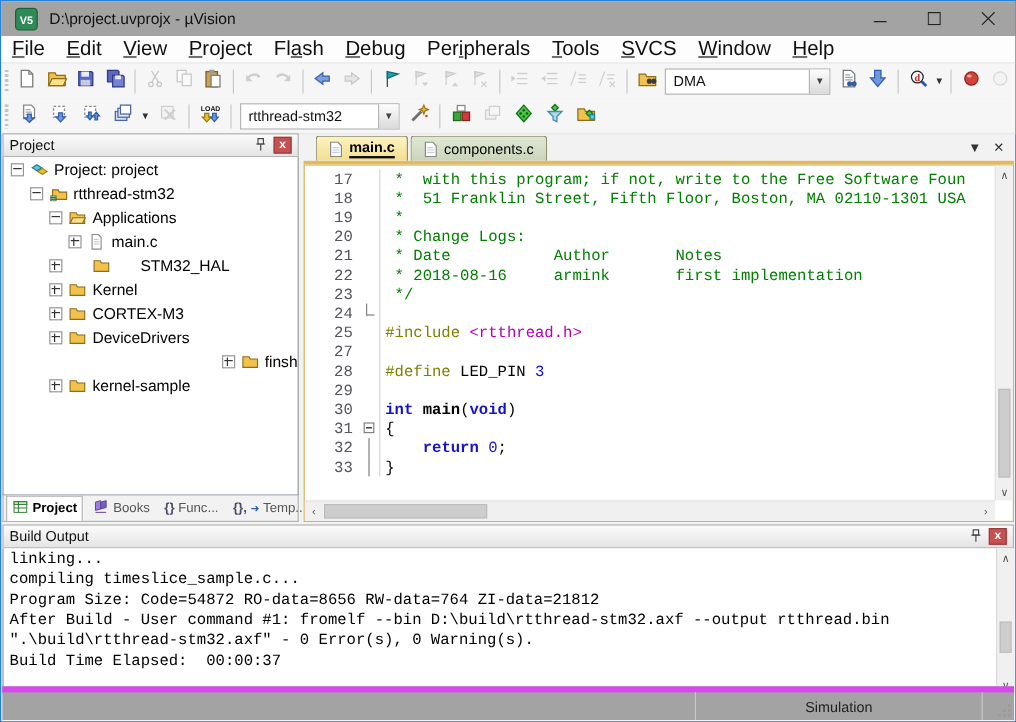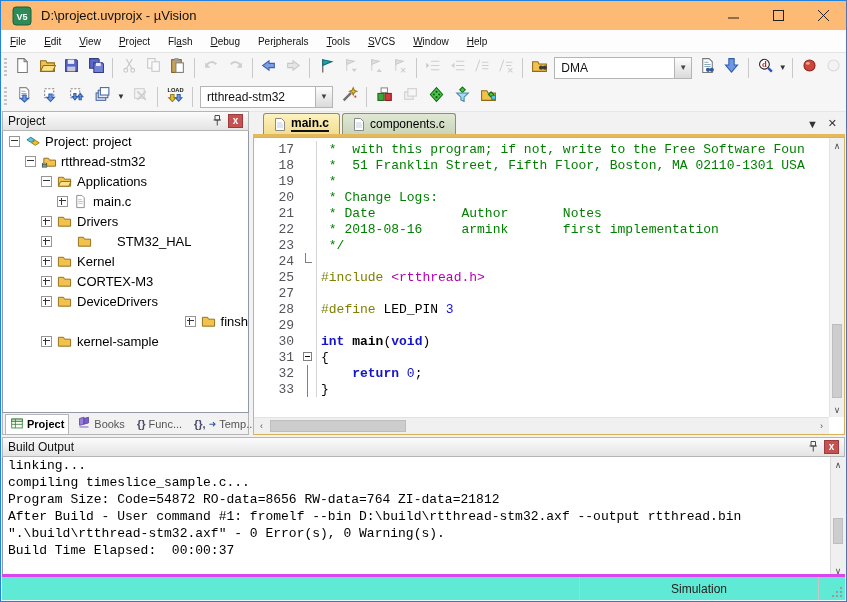--- a/index.html
+++ b/index.html
@@ -1,26 +1,26 @@
 <!DOCTYPE html>
 <html style="--c-com: #007f00; --c-pre: #7f7f00; --c-inc: #b400b4; --c-kw: #1414c8; --c-num: #1414c8;"><head>
 <meta charset="utf-8">
 <style>
   html,body{margin:0;padding:0;width:847px;height:602px;overflow:hidden;
     font-family:"Liberation Sans",sans-serif;-webkit-font-smoothing:antialiased;}
   .win{position:absolute;inset:0;border:1px solid #2283dd;background:#f2f2f2;box-sizing:border-box;}
   
-  .titlebar{position:absolute;left:0;top:0;right:0;height:29px;background:#fdba74;display:flex;align-items:center;}
+  .titlebar{position:absolute;left:0;top:0;right:0;height:29px;background:#a3a3a3;display:flex;align-items:center;}
   .app-icon{width:20px;height:20px;margin-left:11px;display:inline-flex;}
   .title-text{margin-left:9px;font-size:13px;color:#111;}
   .win-btns{margin-left:auto;display:flex;height:100%;}
   .wbtn{width:45px;height:100%;display:flex;align-items:center;justify-content:center;color:#222;}
   
   .menubar{position:absolute;left:0;top:29px;right:0;height:22px;background:#fdfdfd;display:flex;align-items:center;
-    font-size:10px;border-bottom:1px solid #e3e3e3;}
+    font-size:17px;border-bottom:1px solid #e3e3e3;}
   .menu-item{padding:2px 9px;color:#111;}
   .menu-item u{text-decoration:underline;}
   
   .toolbar{position:absolute;left:0;right:0;display:flex;align-items:center;background:#f6f6f6;}
   .tb1{top:52px;height:29px;}
   .tb2{top:81px;height:29px;border-bottom:1px solid #e6e6e6;}
   .tb-btn{width:24px;height:24px;display:flex;align-items:center;justify-content:center;margin:0 1px;border-radius:2px;}
   .tb-btn svg{width:17px;height:17px;}
   .dim{filter:grayscale(1);opacity:.5;}
   .sep{width:1px;height:20px;background:#c9c9c9;margin:0 4px;}
@@ -93,21 +93,21 @@
   .h-rt{right:0;top:0;bottom:0;width:15px;}
   .vthumb{position:absolute;left:2px;right:2px;background:#cdcdcd;border:1px solid #bdbdbd;}
   .hthumb{position:absolute;top:2px;bottom:2px;background:#cdcdcd;border:1px solid #bdbdbd;}
   
   .build-panel{position:absolute;left:1px;right:1px;top:436px;height:141px;}
   .bo-content{position:absolute;left:0;right:0;top:20px;bottom:0;background:#fff;border:1px solid #9099a5;border-top:none;
     overflow:hidden;font-family:"Liberation Mono","DejaVu Sans Mono",monospace;font-size:13px;box-sizing:border-box;}
   .bo-line{height:17px;white-space:pre;padding-left:5px;color:#000;display:flex;align-items:center;}
   .bo-scroll{position:absolute;top:20px;right:0;width:15px;bottom:0;background:#f0f0f0;border-left:1px solid #d9d9d9;box-sizing:border-box;}
   
-  .statusbar{position:absolute;left:1px;right:1px;bottom:1px;height:23px;background:#5eead4;border-top:3px solid #d946ef;
+  .statusbar{position:absolute;left:1px;right:1px;bottom:1px;height:23px;background:#a3a3a3;border-top:5px solid #d946ef;
     display:flex;align-items:stretch;font-size:12px;color:#222;}
   .sb-spacer{flex:1;}
   .sb-seg{border-left:1px solid #c6c6c6;display:flex;align-items:center;justify-content:center;}
   .sb-sim{width:238px;}
   .sb-gripseg{width:26px;border-left:1px solid #c6c6c6;position:relative;}
   .sb-grip{position:absolute;right:2px;bottom:2px;width:12px;height:12px;}
 </style>
 </head>
 <body>
 
@@ -460,27 +460,20 @@
             </svg></span>
           <span class="tree-label">Applications</span>
         </div>
         <div class="tree-row" style="padding-left: 54px;">
           <span class="exp plus"></span>
           <span class="tree-ico"><svg viewBox="0 0 16 16">
               <path d="M4 1.5h5.5l2.5 2.5v10.5H4z" fill="#fff" stroke="#8a8a8a"></path>
               <path d="M5.5 6h4M5.5 8h5M5.5 10h5" stroke="#b8c4d8"></path>
             </svg></span>
           <span class="tree-label">main.c</span>
-        </div>
-        <div class="tree-row" style="padding-left: 38px;">
-          <span class="exp plus"></span>
-          <span class="tree-ico"><svg viewBox="0 0 16 16">
-              <path d="M1.5 3.5h5.5l1 2h6.5v7.5H1.5z" fill="#f3c24c" stroke="#8e6d1a"></path>
-            </svg></span>
-          <span class="tree-label">Drivers</span>
         </div>
         <div class="tree-row" style="padding-left: 38px; gap: 20px;">
           <span class="exp plus"></span>
           <span class="tree-ico"><svg viewBox="0 0 16 16">
               <path d="M1.5 3.5h5.5l1 2h6.5v7.5H1.5z" fill="#f3c24c" stroke="#8e6d1a"></path>
             </svg></span>
           <span class="tree-label">STM32_HAL</span>
         </div>
         <div class="tree-row" style="padding-left: 38px;">
           <span class="exp plus"></span>

